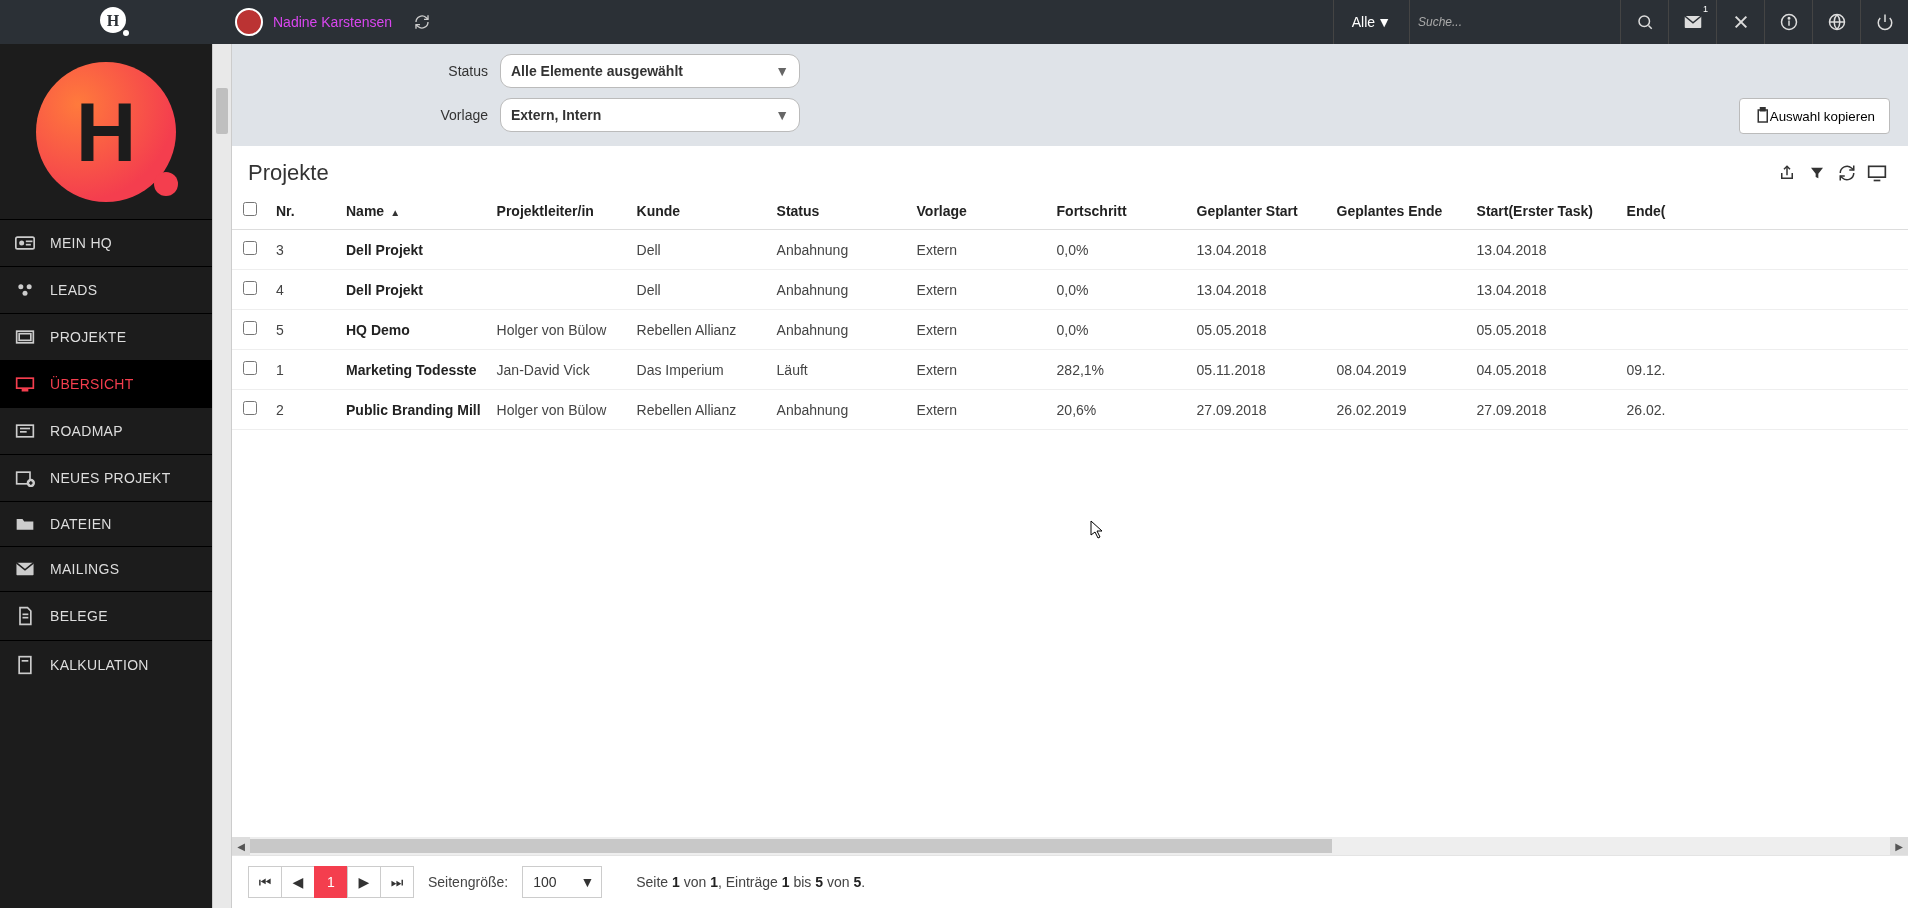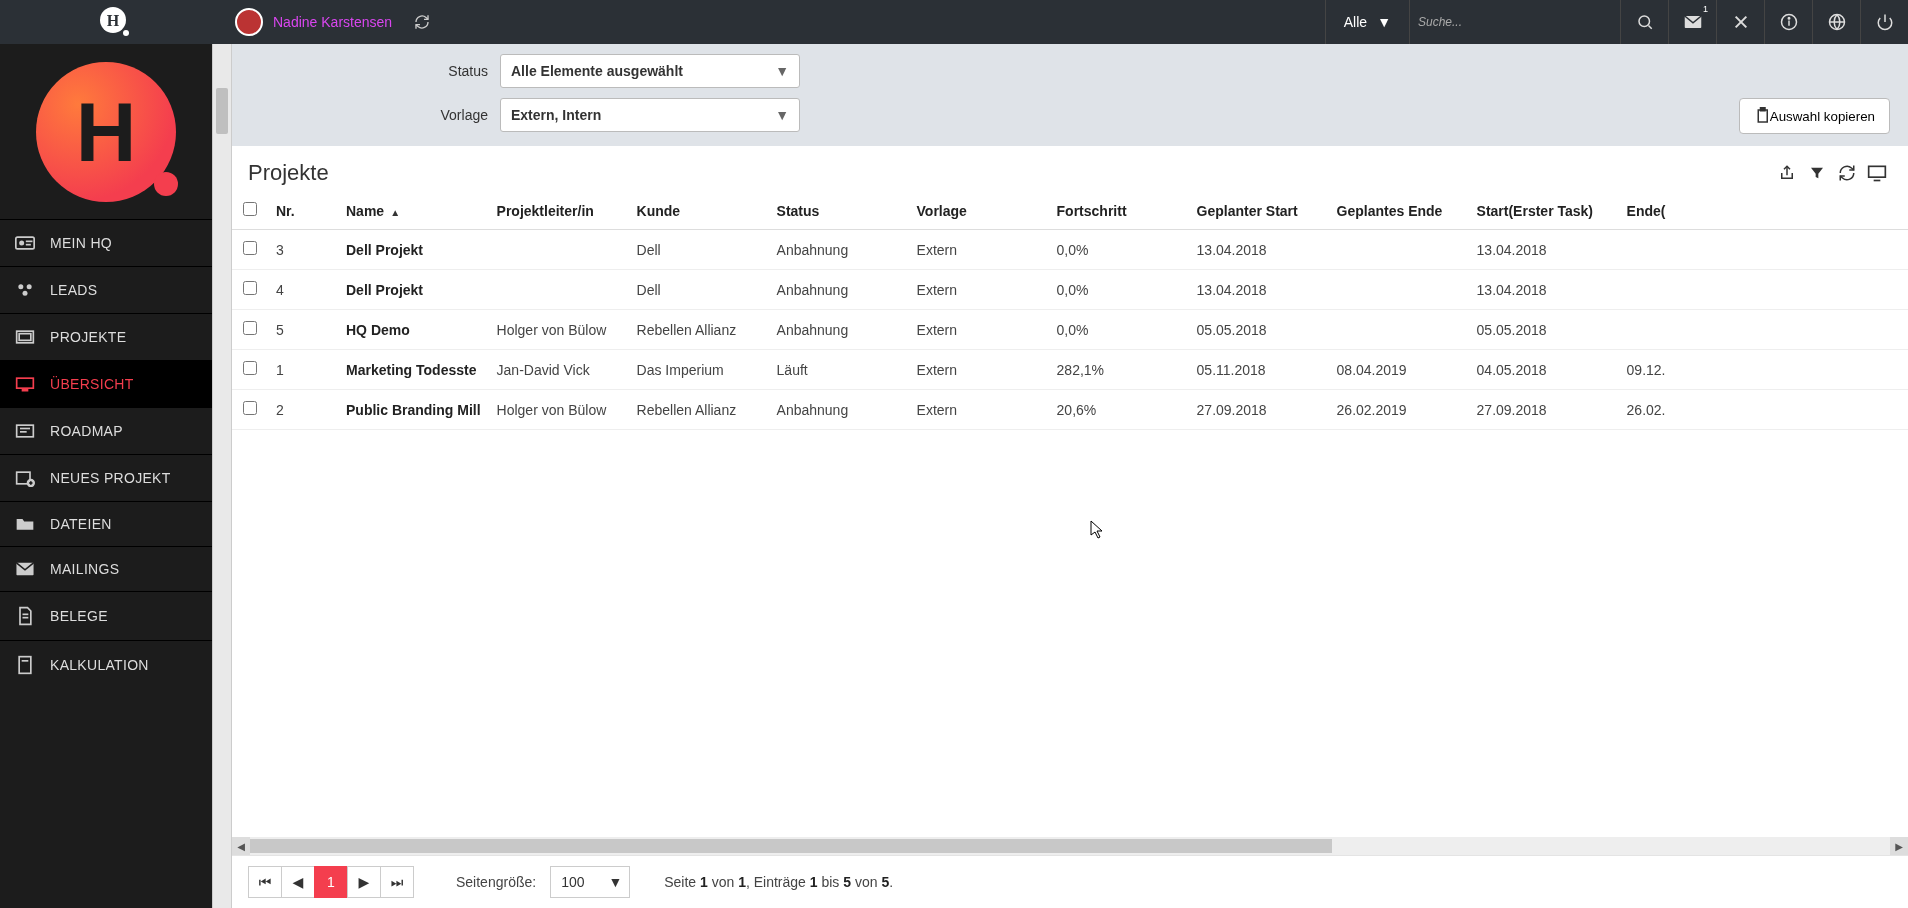--- a/index.html
+++ b/index.html
@@ -7,21 +7,21 @@
   .app { display: flex; flex-direction: column; height: 908px; width: 1908px; }
   
   .topbar { display: flex; align-items: center; background: #2b3036; color: #fff; height: 44px; position: relative; }
   .topbar .logo-small { width: 40px; height: 40px; margin-left: 95px; display:flex; align-items:center; justify-content:center; }
   .topbar .logo-small svg { width: 32px; height: 32px; }
   .topbar .user { display:flex; align-items:center; margin-left: 100px; gap: 10px; }
   .topbar .avatar { width:28px;height:28px;border-radius:50%;background:#b33; display:inline-block; border:2px solid #fff; }
   .topbar .username { color:#d946ef; font-size:14px; }
   .topbar .sync-icon { margin-left: 12px; color:#ccc; cursor:pointer; }
   .topbar .spacer { flex:1; }
-  .topbar .scope-select { display:flex; align-items:center; background:#2b3036; border-left:1px solid #444; border-right:1px solid #444; height:44px; padding:0 18px; color:#fff; cursor:pointer; gap:10px;}
+  .topbar .scope-select { display:flex; align-items:center; background:#2b3036; border-left:1px solid #444; border-right:1px solid #444; height:44px; padding:0 18px; color:#fff; cursor:pointer; gap:2px;}
   .topbar .search-input { background:transparent; border:none; color:#fff; font-style:italic; font-size:12px; width:210px; outline:none; padding:0 8px;}
   .topbar .search-input::placeholder { color:#aaa; }
   .topbar .ticon { width:48px; height:44px; display:flex; align-items:center; justify-content:center; border-left:1px solid #444; color:#ddd; cursor:pointer; position:relative;}
   .topbar .ticon .badge { position:absolute; top:4px; right:8px; font-size:9px; color:#fff; }
   
   .body { display:flex; flex:1; min-height:0; }
   
   .sidebar { width: 212px; background:#1c1c1c; color:#ccc; display:flex; flex-direction:column; overflow:hidden; }
   .sidebar .biglogo { height: 175px; display:flex; align-items:center; justify-content:center; }
   .sidebar .biglogo .circle { width:140px;height:140px;border-radius:50%; background: radial-gradient(circle at 30% 30%, #ff7a3c, #f43e4e 70%); position:relative; display:flex;align-items:center;justify-content:center;}
@@ -33,21 +33,21 @@
   
   .main-wrap { flex:1; display:flex; position:relative; min-width:0;}
   .gutter { width:20px; background:#e9e9e9; border-left:1px solid #ccc; border-right:1px solid #ccc; position:relative;}
   .gutter .thumb { position:absolute; top:44px; left:3px; width:12px; height:46px; background:#bfbfbf; border-radius:2px; }
   .main { flex:1; display:flex; flex-direction:column; min-width:0; background:#fff;}
   
   .filters { background:#dfe3e8; padding: 10px 16px 14px 16px; display:flex; align-items:center; gap:20px; position:relative;}
   .filters .rows { display:flex; flex-direction:column; gap:10px; margin-left:180px;}
   .filters .frow { display:flex; align-items:center; gap:12px; }
   .filters .flabel { width:60px; text-align:right; color:#333; font-size:14px;}
-  .filters .fselect { width:300px; height:34px; background:#fff; border:1px solid #bbb; border-radius:3px; display:flex; align-items:center; justify-content:space-between; padding:0 10px; font-weight:700; cursor:pointer;}
+  .filters .fselect { width:300px; height:34px; background:#fff; border:1px solid #bbb; border-radius:11px; display:flex; align-items:center; justify-content:space-between; padding:0 10px; font-weight:700; cursor:pointer;}
   .filters .fselect .caret { color:#666; }
   .copy-btn { position:absolute; right:18px; bottom:12px; background:#fff; border:1px solid #bbb; border-radius:4px; padding:8px 14px; display:flex; align-items:center; cursor:pointer;}
   
   .section-head { display:flex; align-items:center; padding: 14px 16px 6px 16px; }
   .section-head h2 { font-size:22px; font-weight:500; color:#333;}
   .section-head .sp { flex:1; }
   .section-head .hicon { width:30px; height:26px; display:flex; align-items:center; justify-content:center; color:#333; cursor:pointer;}
   
   .table-wrap { flex:1; overflow:hidden; position:relative;}
   table { border-collapse:collapse; width: 1700px; }
@@ -60,21 +60,21 @@
   .hscroll { height:18px; background:#eee; position:relative; display:flex; align-items:center;}
   .hscroll .arrow { width:18px; height:18px; background:#ddd; display:flex;align-items:center;justify-content:center; color:#555; font-size:10px; cursor:pointer;}
   .hscroll .track { flex:1; height:14px; background:#eee; position:relative;}
   .hscroll .thumb { position:absolute; left:0; top:0; height:14px; width:66%; background:#c8c8c8;}
   
   .pager { display:flex; align-items:center; gap:14px; padding:10px 16px; border-top:1px solid #e4e4e4;}
   .pgroup { display:flex; }
   .pbtn { width:34px; height:32px; border:1px solid #ccc; background:#fff; display:flex; align-items:center; justify-content:center; cursor:pointer; margin-left:-1px; color:#333;}
   .pbtn:first-child { margin-left:0;}
   .pbtn.current { background:#f43e4e; color:#fff; border-color:#f43e4e;}
-  .pagesize-label { color:#444;margin-left:28px; }
+  .pagesize-label { color:#444; }
   .pagesize-select { width:80px; height:32px; border:1px solid #ccc; display:flex; align-items:center; justify-content:space-between; padding:0 10px; cursor:pointer;gap:24px;}
   .pager-info { margin-left: 20px; color:#444;}
   .pager-info b { font-weight:700; color:#222;}
   input[type=checkbox]{ width:14px;height:14px; }
   svg { display:block; }
   .cursor { position:absolute; pointer-events:none; }
 </style>
 </head>
 <body>
 

